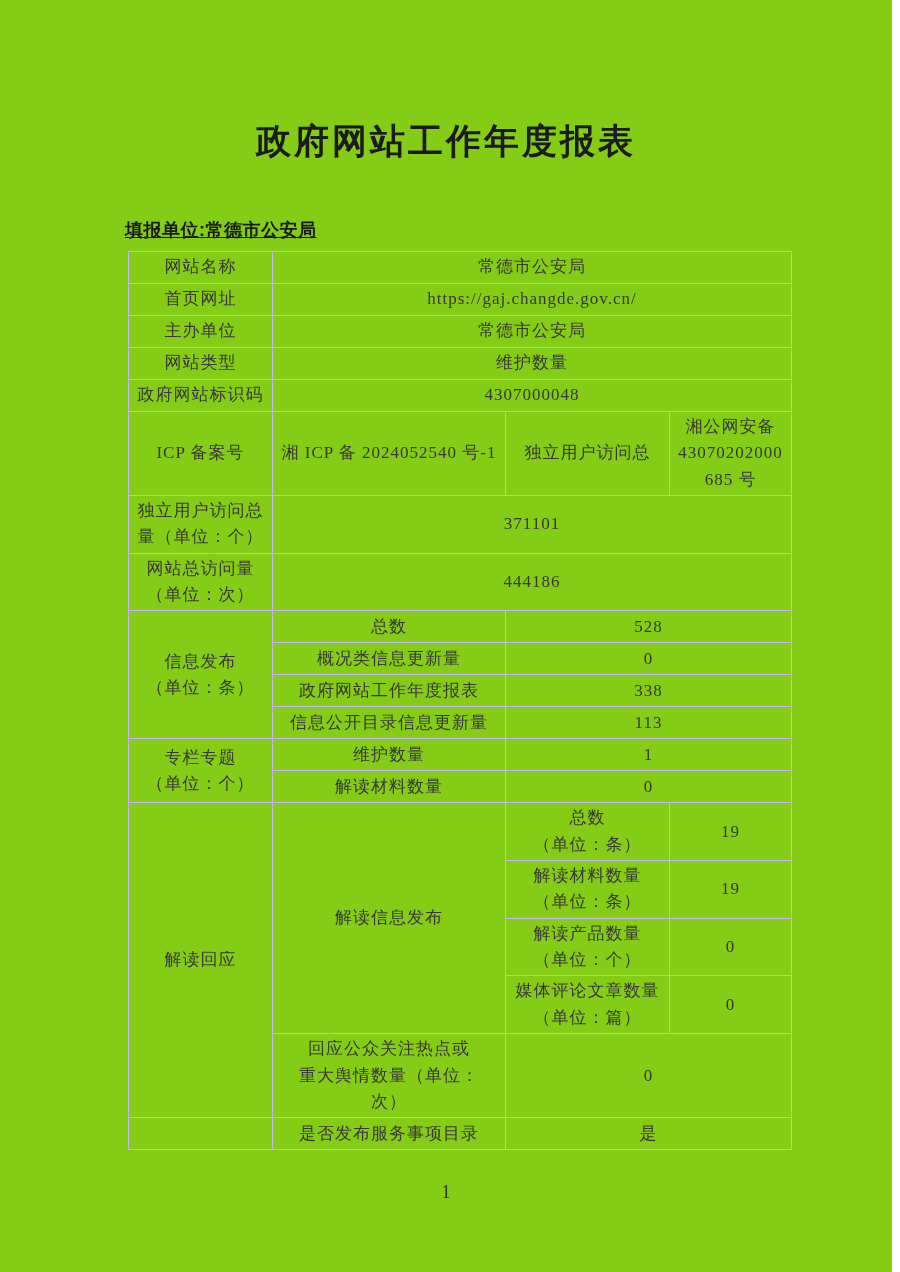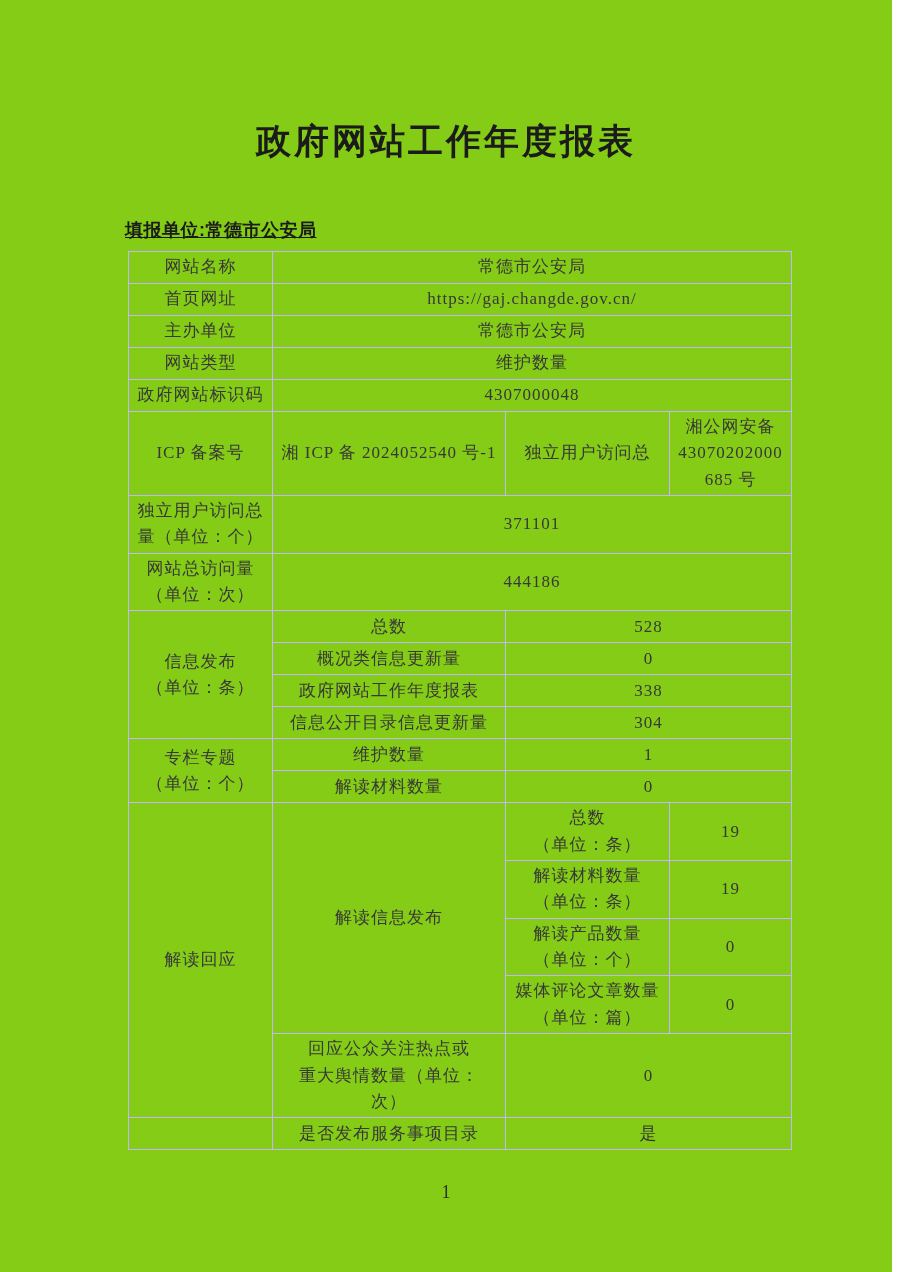--- a/index.html
+++ b/index.html
@@ -134,21 +134,21 @@
       <tr class="h31">
         <td>概况类信息更新量</td>
         <td colspan="2">0</td>
       </tr>
       <tr class="h31">
         <td>政府网站工作年度报表</td>
         <td colspan="2">338</td>
       </tr>
       <tr class="h31">
         <td>信息公开目录信息更新量</td>
-        <td colspan="2">304</td>
+        <td colspan="2">113</td>
       </tr>
 
       <tr class="h31">
         <td rowspan="2">专栏专题
 （单位：个）</td>
         <td>维护数量</td>
         <td colspan="2">1</td>
       </tr>
       <tr class="h31">
         <td>解读材料数量</td>

